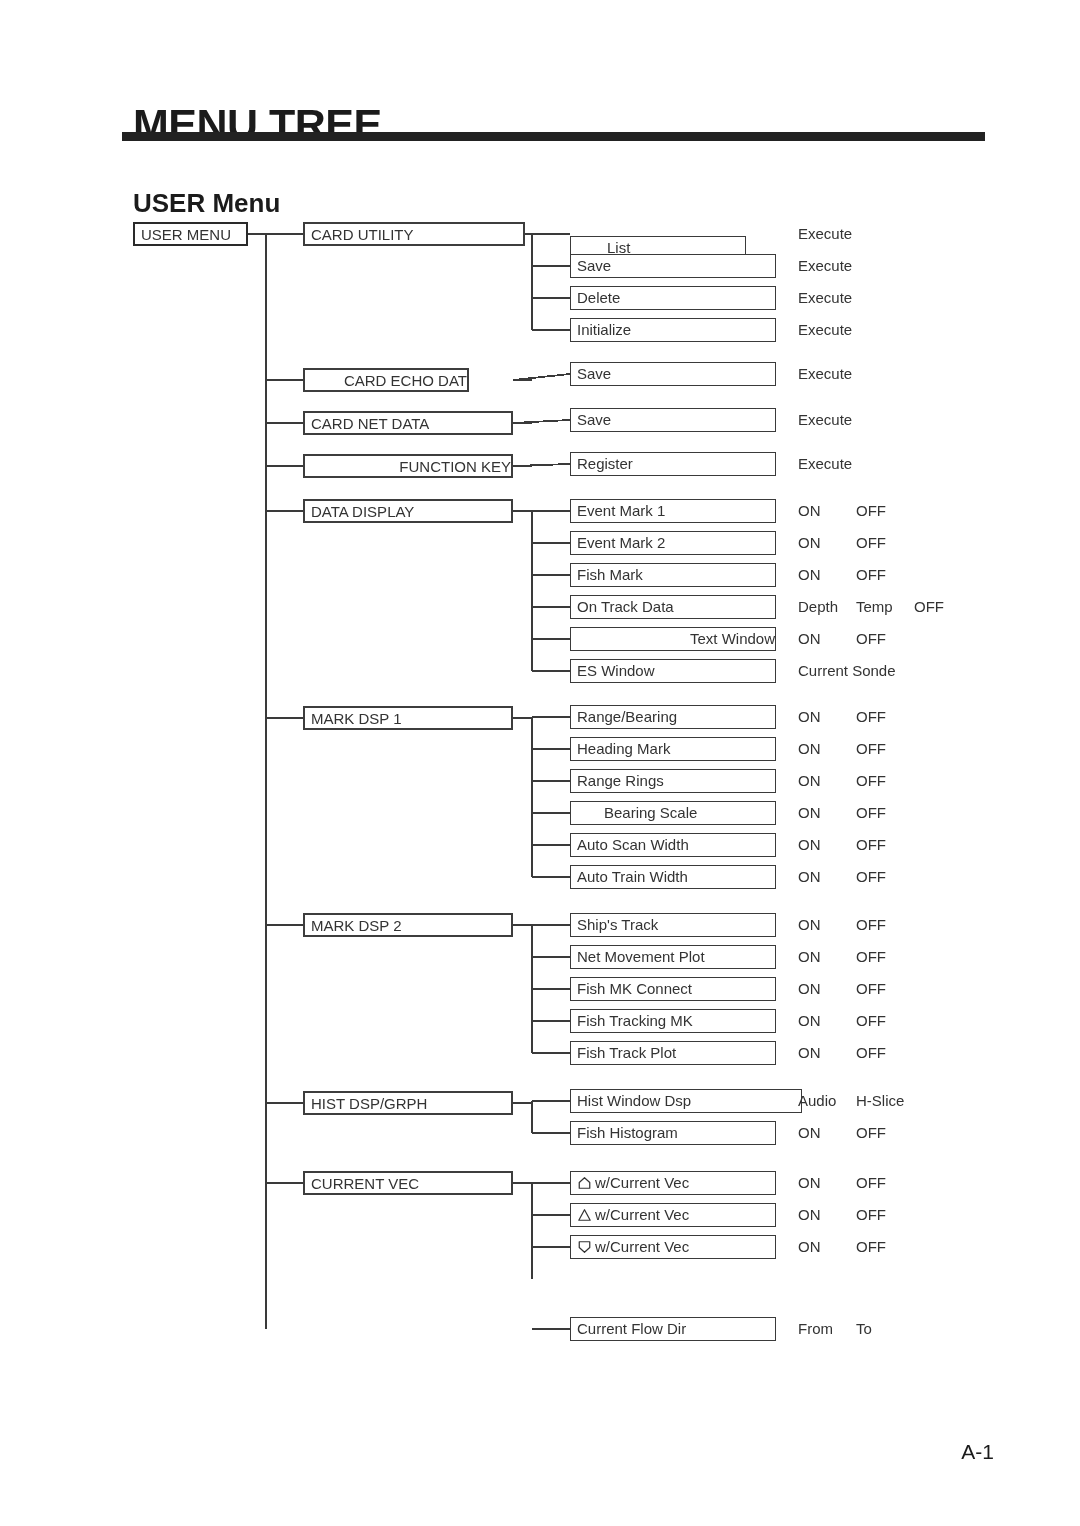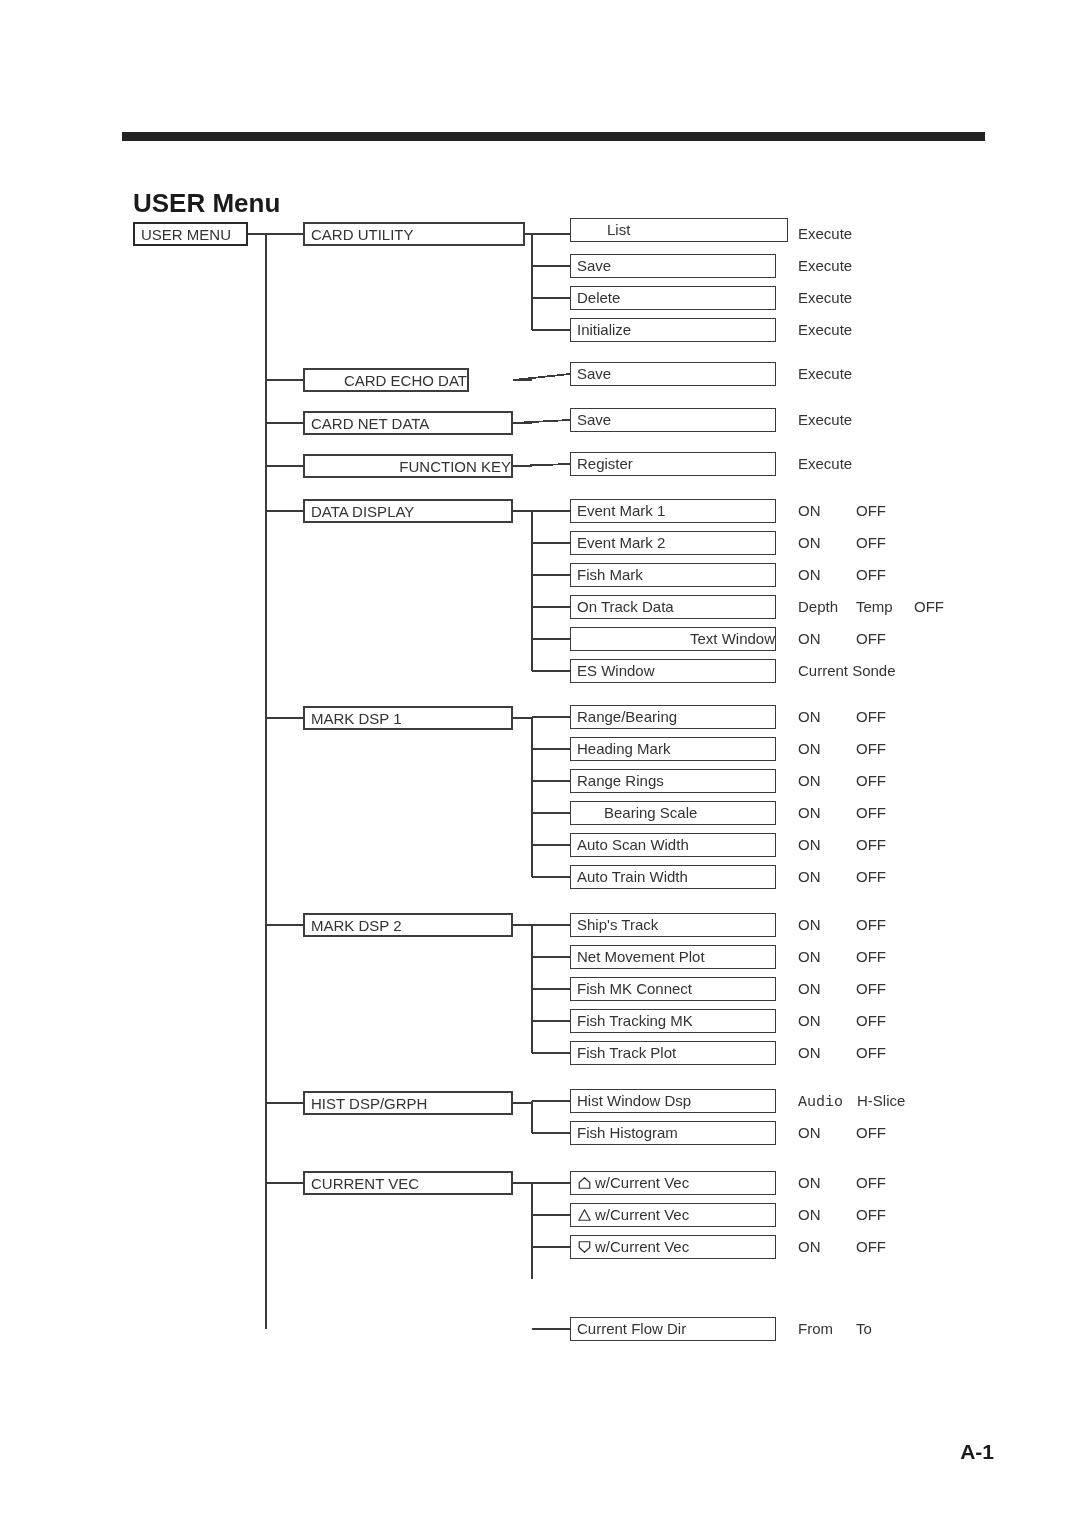--- a/index.html
+++ b/index.html
@@ -107,30 +107,31 @@
     height: 14px;
     vertical-align: -2px;
     margin-right: 3px;
   }
 
   #page-number {
     position: absolute;
     right: 86px;
     top: 1440px;
     font-size: 21px;
-    font-weight: bold;
+    font-weight: normal;
     color: #1b1b1b;
     text-align: center;
   }
 </style>
 </head>
 <body>
 
 <div id="page">
 
+  <h1 id="page-title">MENU TREE</h1>
   <div id="title-rule"></div>
   <h2 id="section-title">USER Menu</h2>
 
   <div id="tree">
     <svg id="lines" viewBox="0 0 1080 1526" xmlns="http://www.w3.org/2000/svg">
         <line x1="248" y1="234" x2="266" y2="234" stroke="#3a3a3a" stroke-width="1.8" shape-rendering="crispEdges"></line>
         <line x1="266" y1="234" x2="266" y2="1329" stroke="#3a3a3a" stroke-width="1.8" shape-rendering="crispEdges"></line>
         <line x1="266" y1="234" x2="303" y2="234" stroke="#3a3a3a" stroke-width="1.8" shape-rendering="crispEdges"></line>
         <line x1="513" y1="234" x2="532" y2="234" stroke="#3a3a3a" stroke-width="1.8" shape-rendering="crispEdges"></line>
         <line x1="532" y1="234" x2="532" y2="330" stroke="#3a3a3a" stroke-width="1.8" shape-rendering="crispEdges"></line>
@@ -183,21 +184,21 @@
         <line x1="532" y1="1183" x2="532" y2="1247" stroke="#3a3a3a" stroke-width="1.8" shape-rendering="crispEdges"></line>
         <line x1="532" y1="1183" x2="570" y2="1183" stroke="#3a3a3a" stroke-width="1.8" shape-rendering="crispEdges"></line>
         <line x1="532" y1="1215" x2="570" y2="1215" stroke="#3a3a3a" stroke-width="1.8" shape-rendering="crispEdges"></line>
         <line x1="532" y1="1247" x2="570" y2="1247" stroke="#3a3a3a" stroke-width="1.8" shape-rendering="crispEdges"></line>
         <line x1="532" y1="1329" x2="570" y2="1329" stroke="#3a3a3a" stroke-width="1.8" shape-rendering="crispEdges"></line>
         <line x1="532" y1="1183" x2="532" y2="1279" stroke="#3a3a3a" stroke-width="1.8" shape-rendering="crispEdges"></line>
         <line x1="532" y1="1329" x2="570" y2="1329" stroke="#3a3a3a" stroke-width="1.8" shape-rendering="crispEdges"></line>
       </svg>
   <div class="node root" style="left: 133px; top: 222px; width: 115px;">USER MENU</div>
       <div class="node lvl2" style="left: 303px; top: 222px; width: 222px;">CARD UTILITY</div>
-      <div class="node lvl3" style="left: 570px; top: 218px; width: 218px; padding-left: 36px;">List</div>
+      <div class="node lvl3" style="left: 570px; top: 236px; width: 176px; padding-left: 36px;">List</div>
       <div class="opts" style="left: 798px; top: 222px;"><span>Execute</span></div>
       <div class="node lvl3" style="left: 570px; top: 254px; width: 206px;">Save</div>
       <div class="opts" style="left: 798px; top: 254px;"><span>Execute</span></div>
       <div class="node lvl3" style="left: 570px; top: 286px; width: 206px;">Delete</div>
       <div class="opts" style="left: 798px; top: 286px;"><span>Execute</span></div>
       <div class="node lvl3" style="left: 570px; top: 318px; width: 206px;">Initialize</div>
       <div class="opts" style="left: 798px; top: 318px;"><span>Execute</span></div>
       <div class="node lvl2" style="left: 303px; top: 368px; width: 166px; text-align: right;">CARD ECHO DAT</div>
       <div class="node lvl3" style="left: 570px; top: 362px; width: 206px;">Save</div>
       <div class="opts" style="left: 798px; top: 362px;"><span>Execute</span></div>
@@ -238,22 +239,22 @@
       <div class="opts" style="left: 798px; top: 913px;"><span style="min-width: 44px;">ON</span><span style="margin-left: 14px; min-width: 44px;">OFF</span></div>
       <div class="node lvl3" style="left: 570px; top: 945px; width: 206px;">Net Movement Plot</div>
       <div class="opts" style="left: 798px; top: 945px;"><span style="min-width: 44px;">ON</span><span style="margin-left: 14px; min-width: 44px;">OFF</span></div>
       <div class="node lvl3" style="left: 570px; top: 977px; width: 206px;">Fish MK Connect</div>
       <div class="opts" style="left: 798px; top: 977px;"><span style="min-width: 44px;">ON</span><span style="margin-left: 14px; min-width: 44px;">OFF</span></div>
       <div class="node lvl3" style="left: 570px; top: 1009px; width: 206px;">Fish Tracking MK</div>
       <div class="opts" style="left: 798px; top: 1009px;"><span style="min-width: 44px;">ON</span><span style="margin-left: 14px; min-width: 44px;">OFF</span></div>
       <div class="node lvl3" style="left: 570px; top: 1041px; width: 206px;">Fish Track Plot</div>
       <div class="opts" style="left: 798px; top: 1041px;"><span style="min-width: 44px;">ON</span><span style="margin-left: 14px; min-width: 44px;">OFF</span></div>
       <div class="node lvl2" style="left: 303px; top: 1091px; width: 210px;">HIST DSP/GRPH</div>
-      <div class="node lvl3" style="left: 570px; top: 1089px; width: 206px;">Hist Window Dsp</div>
-      <div class="opts" style="left: 798px; top: 1089px;"><span style="min-width: 44px; font-family: Liberation Mono, monospace;">Audio</span><span style="margin-left: 14px; min-width: 44px;">H-Slice</span></div>
+      <div class="node lvl3" style="left: 570px; top: 1089px; width: 232px;">Hist Window Dsp</div>
+      <div class="opts" style="left: 798px; top: 1089px;"><span style="min-width: 44px;">Audio</span><span style="margin-left: 14px; min-width: 44px;">H-Slice</span></div>
       <div class="node lvl3" style="left: 570px; top: 1121px; width: 206px;">Fish Histogram</div>
       <div class="opts" style="left: 798px; top: 1121px;"><span style="min-width: 44px;">ON</span><span style="margin-left: 14px; min-width: 44px;">OFF</span></div>
       <div class="node lvl2" style="left: 303px; top: 1171px; width: 210px;">CURRENT VEC</div>
       <div class="node lvl3" style="left: 570px; top: 1171px; width: 206px;"><svg viewBox="0 0 16 16" class="glyph">
           <path d="M8 2 L14 7.5 L14 14 L2 14 L2 7.5 Z" fill="none" stroke="#333333" stroke-width="1.4" stroke-linejoin="round"></path>
         </svg><span>w/Current Vec</span></div>
       <div class="opts" style="left: 798px; top: 1171px;"><span style="min-width: 44px;">ON</span><span style="margin-left: 14px; min-width: 44px;">OFF</span></div>
       <div class="node lvl3" style="left: 570px; top: 1203px; width: 206px;"><svg viewBox="0 0 16 16" class="glyph">
           <path d="M8 2 L14.5 14 L1.5 14 Z" fill="none" stroke="#333333" stroke-width="1.4" stroke-linejoin="round"></path>
         </svg><span>w/Current Vec</span></div>

